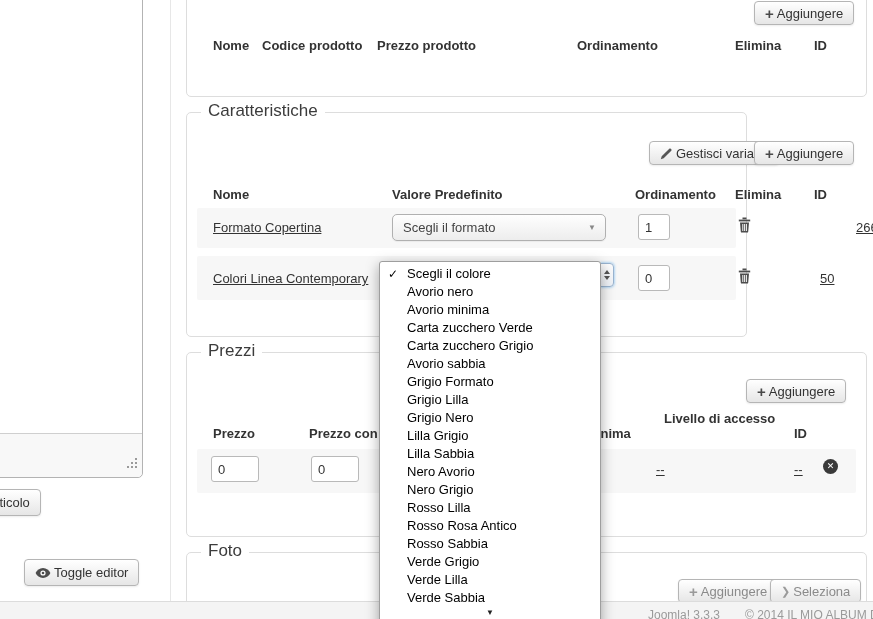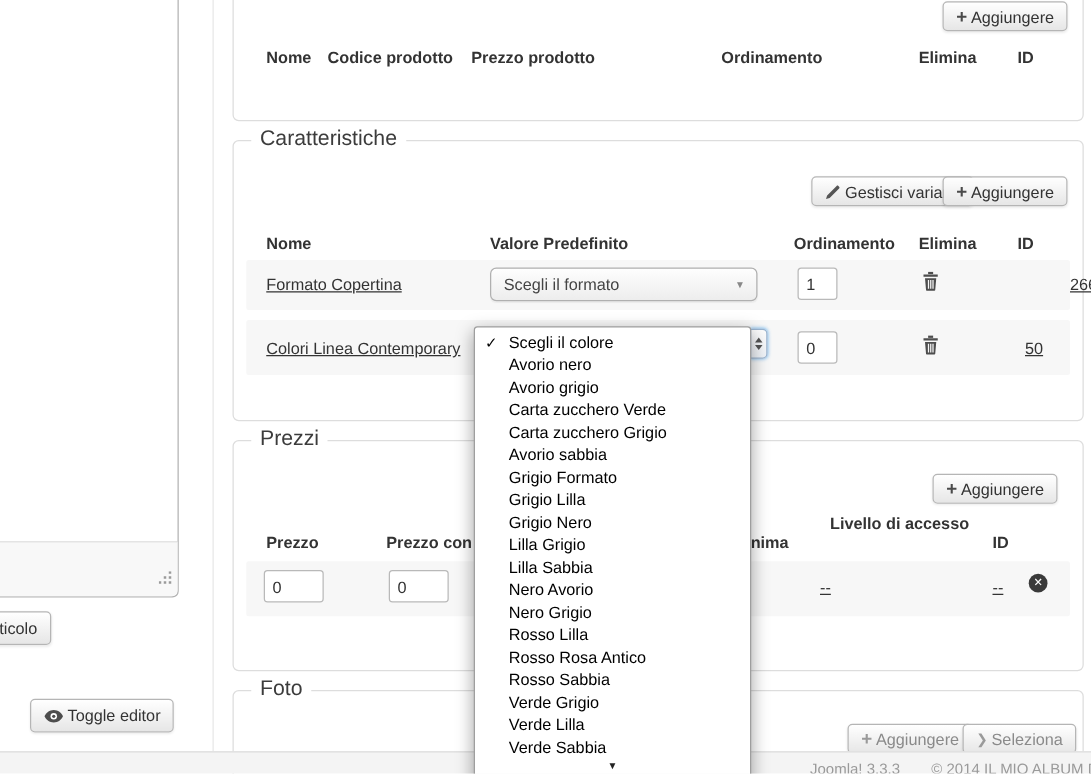--- a/index.html
+++ b/index.html
@@ -129,21 +129,21 @@
       <span>Aggiungere</span>
     </button>
     <span class="th" style="left:26px; top:55px;">Nome</span>
     <span class="th" style="left:75px; top:55px;">Codice prodotto</span>
     <span class="th" style="left:190px; top:55px;">Prezzo prodotto</span>
     <span class="th" style="left:390px; top:55px;">Ordinamento</span>
     <span class="th" style="left:548px; top:55px;">Elimina</span>
     <span class="th" style="left:627px; top:55px;">ID</span>
   </div>
 
-  <div class="fieldset" style="left:186px; top:112px; width:681px; height:225px;">
+  <div class="fieldset" style="left:186px; top:112px; width:561px; height:225px;">
     <span class="legend">Caratteristiche</span>
 
     <button class="btn" style="left:462px; top:28px;">
       <span style="display:inline-flex;">
         <svg width="13" height="13" viewBox="0 0 13 13">
           <path d="M0.8 12.2 L1.7 9.3 L9.3 1.7 C9.7 1.3 10.3 1.3 10.7 1.7 L11.3 2.3 C11.7 2.7 11.7 3.3 11.3 3.7 L3.7 11.3 Z" fill="#555"></path>
         </svg>
       </span>
       <span>Gestisci varianti</span>
     </button>
@@ -235,21 +235,21 @@
     <span class="tri-up"></span>
     <span class="tri-down"></span>
   </div>
 
   <div class="popup">
     <div class="opt">
       <span class="check">✓</span>
       <span>Scegli il colore</span>
     </div>
     <div class="opt"><span>Avorio nero</span></div>
-    <div class="opt"><span>Avorio grigio</span></div>
+    <div class="opt"><span>Avorio minima</span></div>
     <div class="opt"><span>Carta zucchero Verde</span></div>
     <div class="opt"><span>Carta zucchero Grigio</span></div>
     <div class="opt"><span>Avorio sabbia</span></div>
     <div class="opt"><span>Grigio Formato</span></div>
     <div class="opt"><span>Grigio Lilla</span></div>
     <div class="opt"><span>Grigio Nero</span></div>
     <div class="opt"><span>Lilla Grigio</span></div>
     <div class="opt"><span>Lilla Sabbia</span></div>
     <div class="opt"><span>Nero Avorio</span></div>
     <div class="opt"><span>Nero Grigio</span></div>

